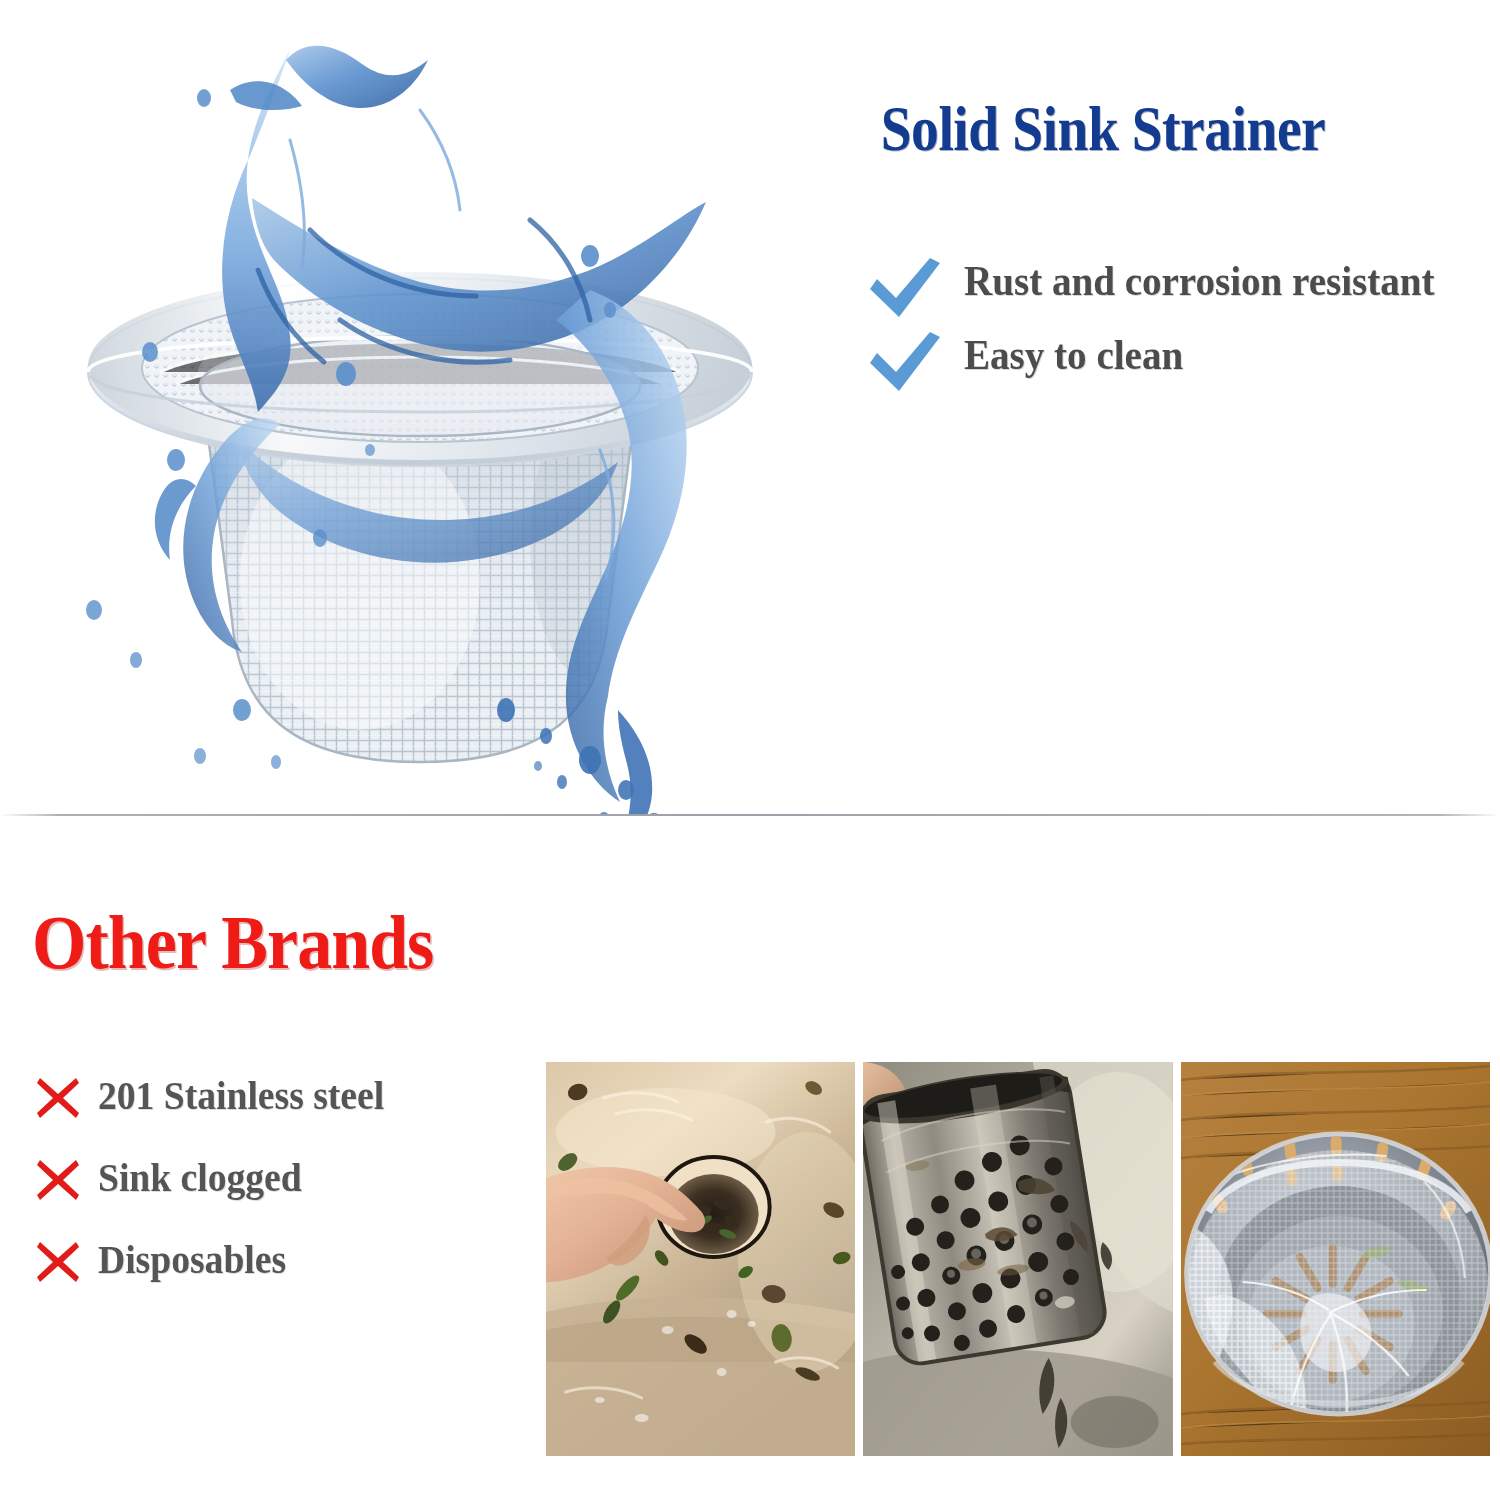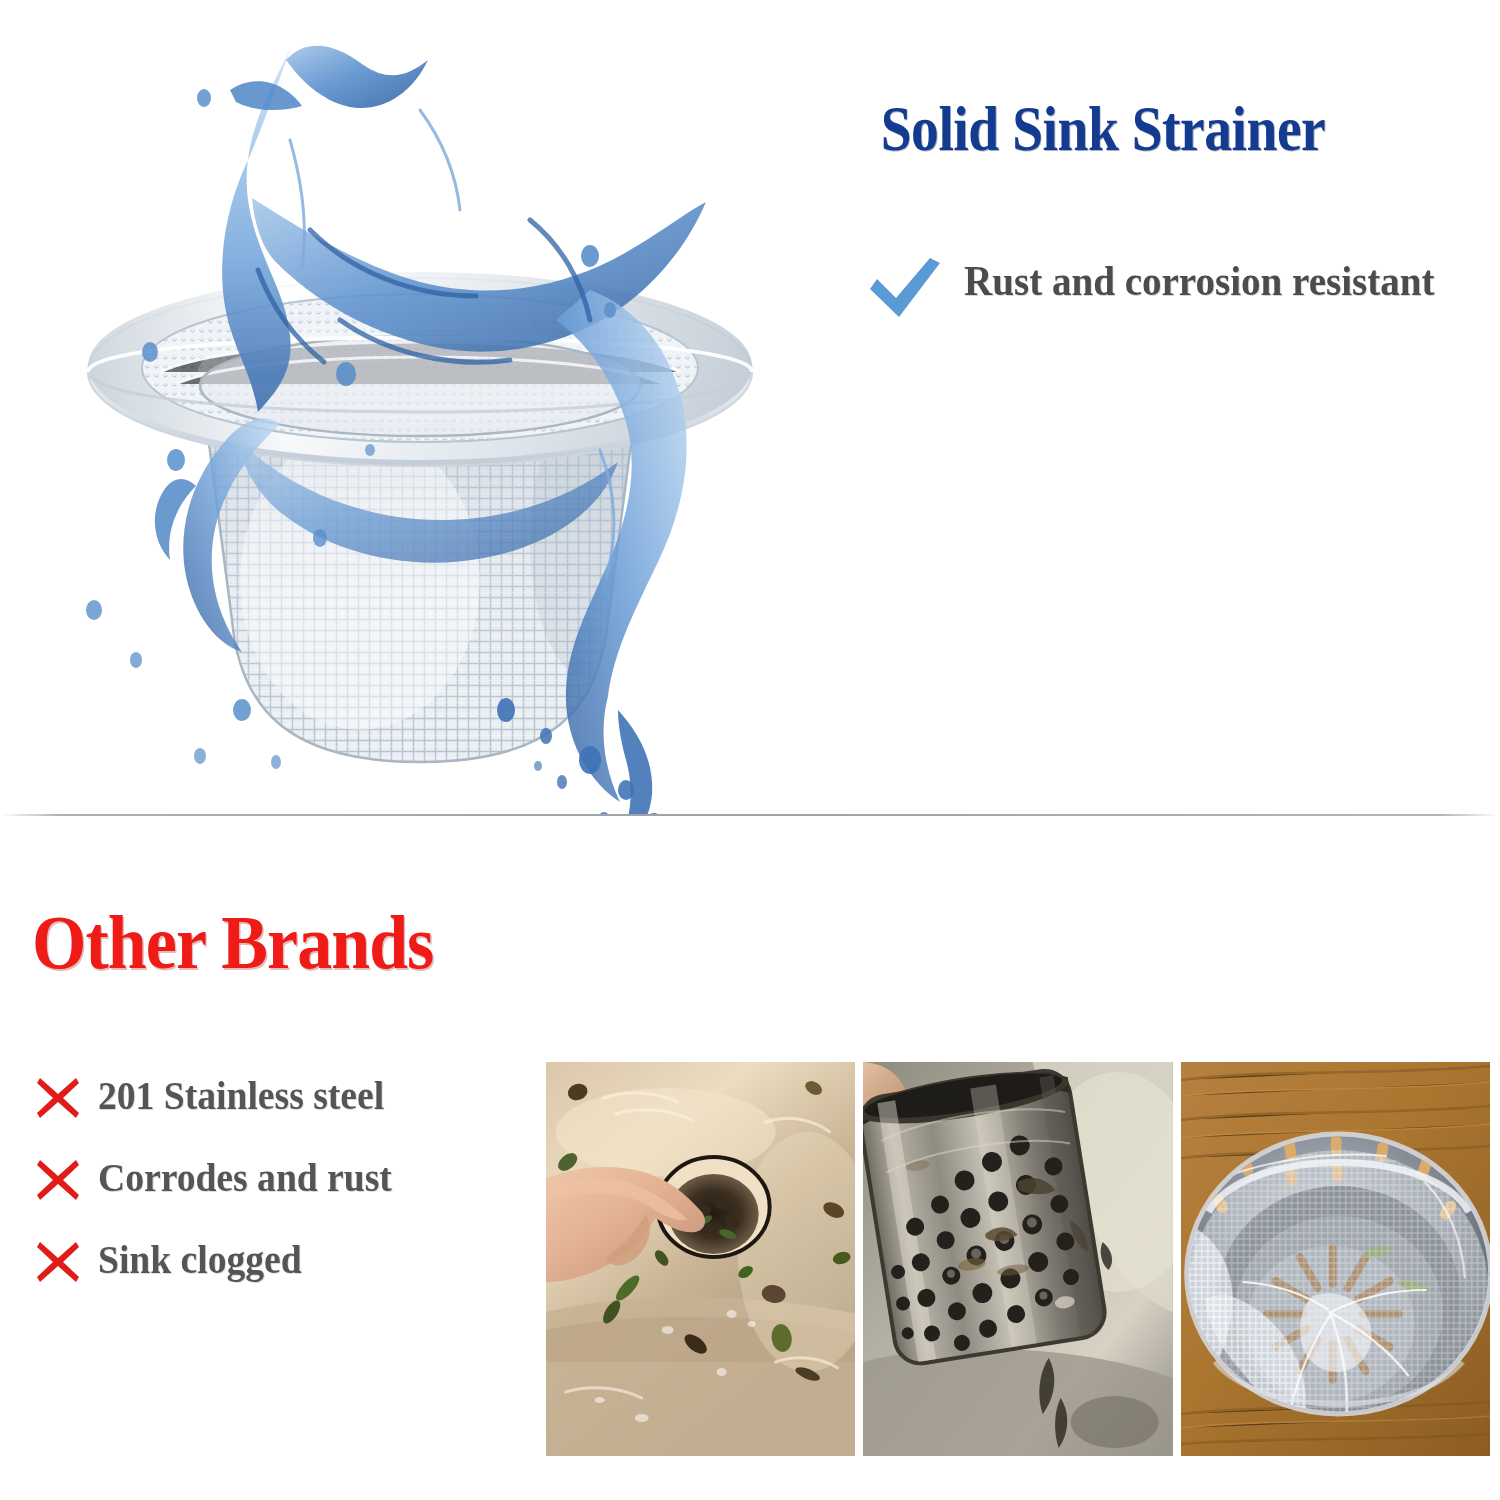--- a/index.html
+++ b/index.html
@@ -355,20 +355,28 @@
     <div class="feature-row compact">
       <div class="check-cell">
         <svg class="check-icon" viewBox="0 0 74 62" xmlns="http://www.w3.org/2000/svg" aria-hidden="true">
           <path d="M2 31 L9 21 L28 40 L62 0 L72 5 L31 59 Z" fill="#5b9bd5"></path>
         </svg>
       </div>
       <div class="feature-text">Rust and corrosion resistant</div>
     </div>
 
 
+    <div class="feature-row compact">
+      <div class="check-cell">
+        <svg class="check-icon" viewBox="0 0 74 62" xmlns="http://www.w3.org/2000/svg" aria-hidden="true">
+          <path d="M2 31 L9 21 L28 40 L62 0 L72 5 L31 59 Z" fill="#5b9bd5"></path>
+        </svg>
+      </div>
+      <div class="feature-text">Easy to clean</div>
+    </div>
 
   </div>
 </div>
 
 <div id="section-divider"></div>
 
 <div id="bottom-section">
 
   <div id="other-brands-heading">Other Brands</div>
 
@@ -376,38 +384,38 @@
 
     <div class="con-row">
       <div class="x-cell">
         <svg class="x-icon" viewBox="0 0 48 48" xmlns="http://www.w3.org/2000/svg" aria-hidden="true">
           <path d="M6 4 L24 20 L42 4 L45 9 L29 24 L45 39 L42 44 L24 28 L6 44 L3 39 L19 24 L3 9 Z" fill="#e01b18"></path>
         </svg>
       </div>
       <div class="con-text">201 Stainless steel</div>
     </div>
 
-    <div class="con-row">
-      <div class="x-cell">
-        <svg class="x-icon" viewBox="0 0 48 48" xmlns="http://www.w3.org/2000/svg" aria-hidden="true">
-          <path d="M6 4 L24 20 L42 4 L45 9 L29 24 L45 39 L42 44 L24 28 L6 44 L3 39 L19 24 L3 9 Z" fill="#e01b18"></path>
-        </svg>
-      </div>
-      <div class="con-text">Corrodes and rust</div>
-    </div>
 
     <div class="con-row">
       <div class="x-cell">
         <svg class="x-icon" viewBox="0 0 48 48" xmlns="http://www.w3.org/2000/svg" aria-hidden="true">
           <path d="M6 4 L24 20 L42 4 L45 9 L29 24 L45 39 L42 44 L24 28 L6 44 L3 39 L19 24 L3 9 Z" fill="#e01b18"></path>
         </svg>
       </div>
       <div class="con-text">Sink clogged</div>
     </div>
 
+    <div class="con-row">
+      <div class="x-cell">
+        <svg class="x-icon" viewBox="0 0 48 48" xmlns="http://www.w3.org/2000/svg" aria-hidden="true">
+          <path d="M6 4 L24 20 L42 4 L45 9 L29 24 L45 39 L42 44 L24 28 L6 44 L3 39 L19 24 L3 9 Z" fill="#e01b18"></path>
+        </svg>
+      </div>
+      <div class="con-text">Disposables</div>
+    </div>
 
   </div>
 
   <div id="photo-strip">
 
     <div class="photo-tile">
       <svg viewBox="0 0 310 394" preserveAspectRatio="xMidYMid slice" xmlns="http://www.w3.org/2000/svg" aria-hidden="true">
         <defs>
           <linearGradient id="sinkBg" x1="0" y1="0" x2="0.7" y2="1">
             <stop offset="0%" stop-color="#d8c3a6"></stop>

